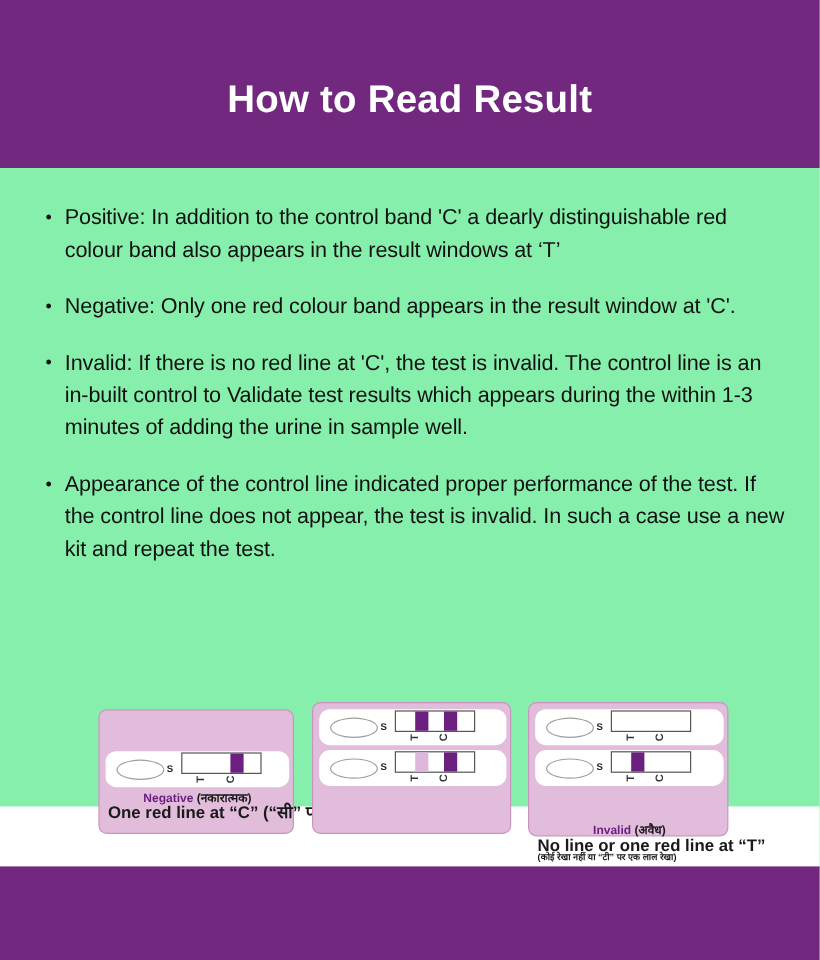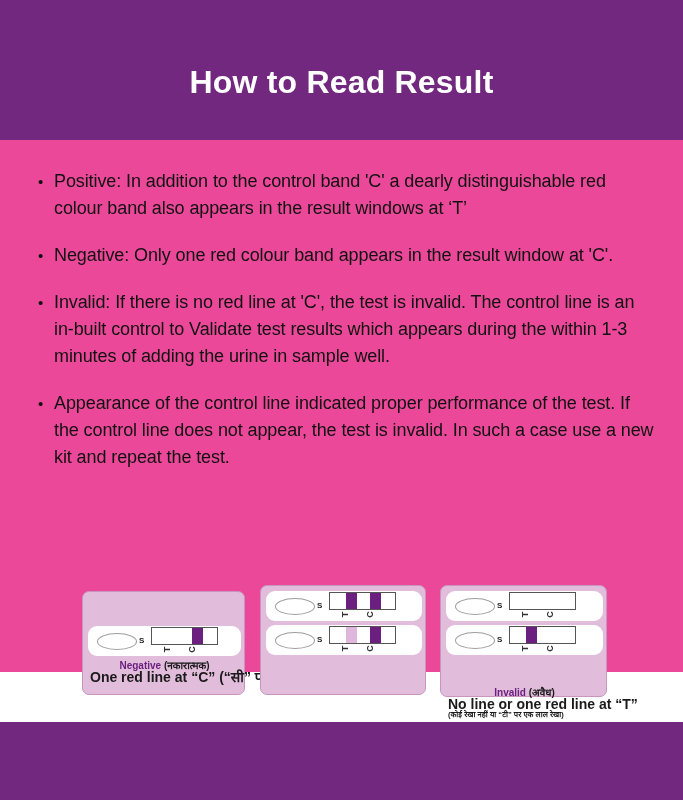--- a/index.html
+++ b/index.html
@@ -10,21 +10,21 @@
     width: 683px;
     height: 800px;
     background: #ffffff;
     font-family: "Liberation Sans", sans-serif;
     overflow: hidden;
   }
   .page {
     position: relative;
     width: 683px;
     height: 672px;
-    background: #ec4899;
+    background: #86efac;
   }
   
   .header-band {
     position: absolute;
     left: 0;
     top: 0;
     width: 683px;
     height: 140px;
     background: #72287f;
     display: flex;

